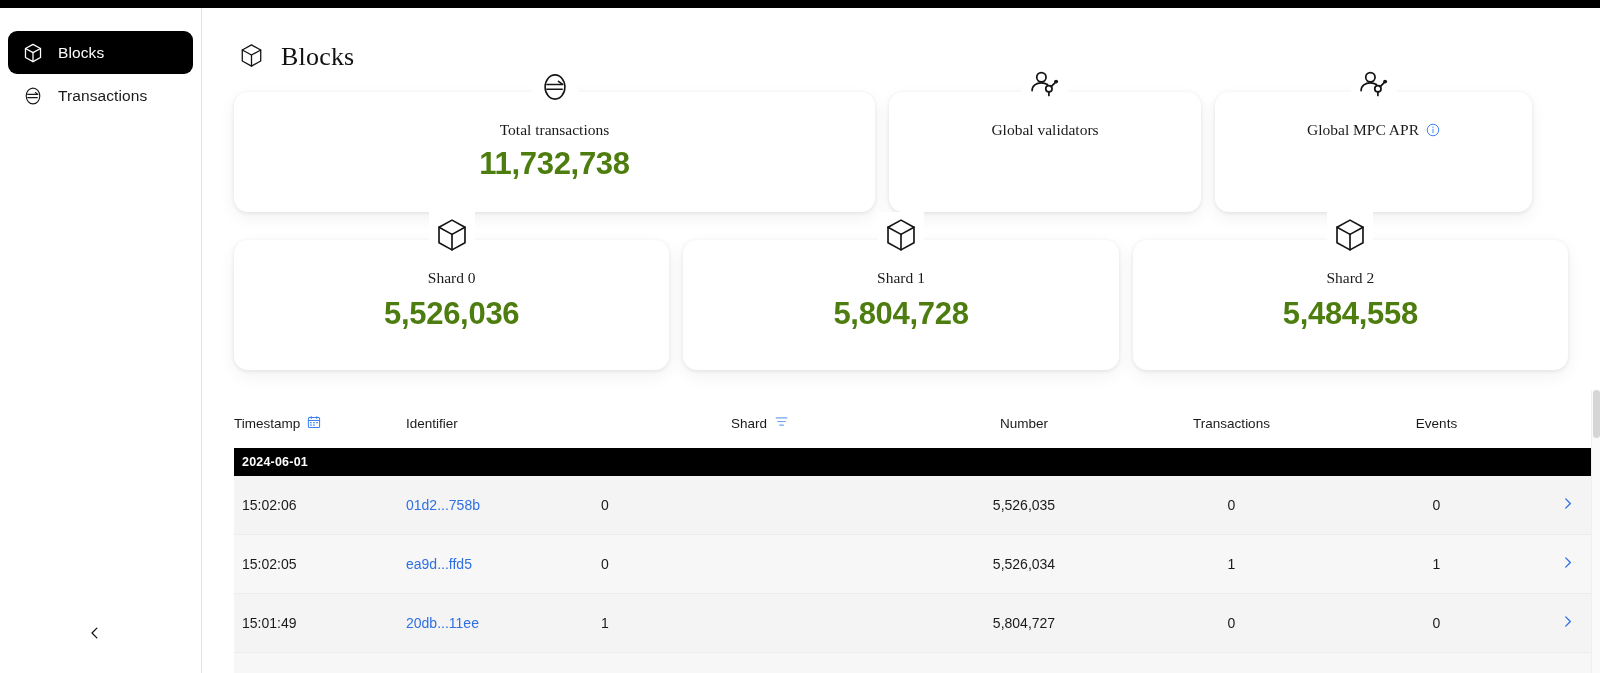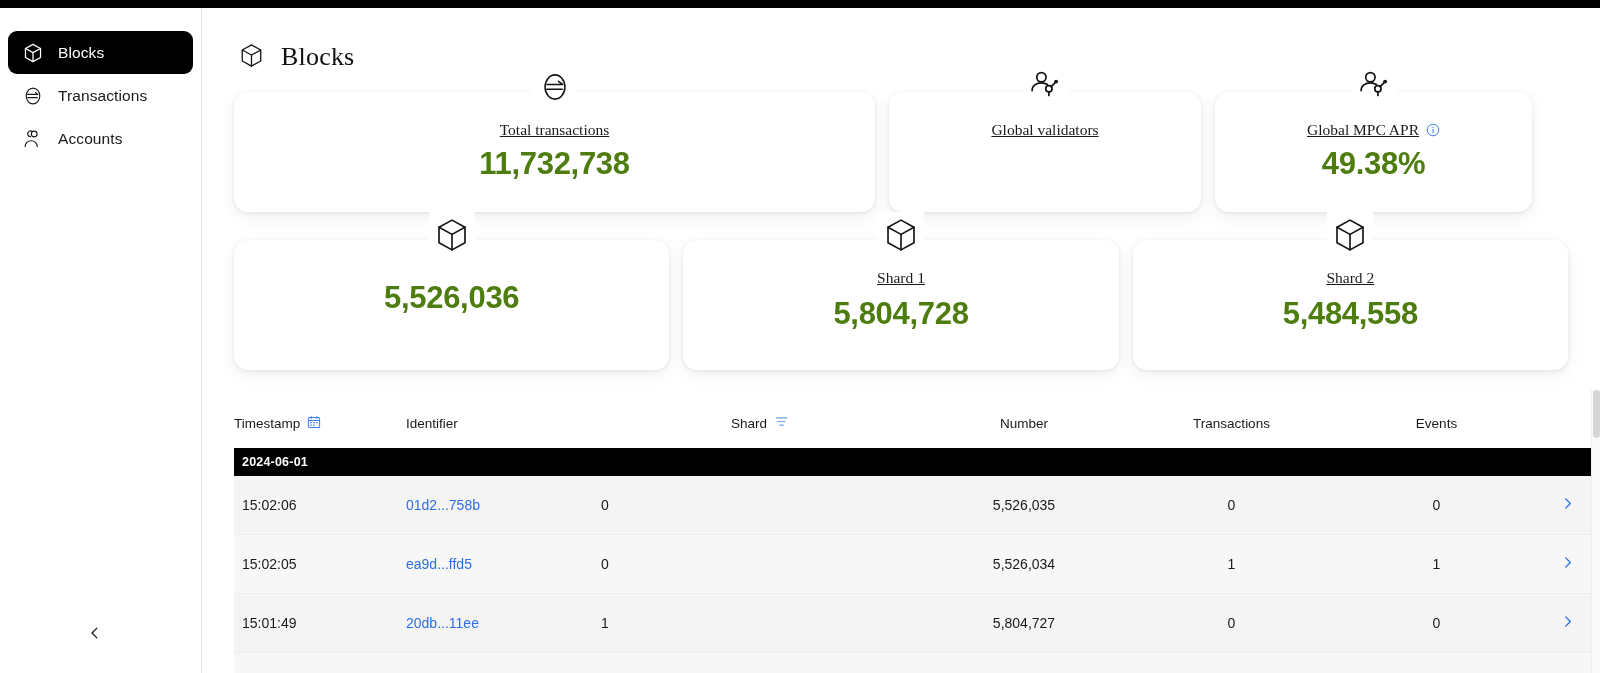--- a/index.html
+++ b/index.html
@@ -131,21 +131,20 @@
   }
   .card-label {
     font-family: "Liberation Serif", serif;
     font-size: 15.5px;
     color: #1a1a1a;
     display: flex;
     align-items: center;
     justify-content: center;
     gap: 7px;
     line-height: 1;
-    text-decoration: underline;
   }
   .card-value {
     margin-top: 9px;
     font-size: 31px;
     font-weight: 700;
     color: #4d7c0f;
     letter-spacing: -.3px;
     line-height: 1.08;
   }
   #row2 .card-value { font-size: 31px; margin-top: 11px; }
@@ -275,30 +274,20 @@
           <svg width="22" height="22" viewBox="0 0 24 24" fill="none" stroke="#1a1a1a" stroke-width="1.25" stroke-linecap="round" stroke-linejoin="round">
             <ellipse cx="12" cy="12" rx="7.4" ry="8.6"></ellipse>
             <path d="M6.3 10.3h10.4"></path>
             <path d="M14.6 8.2 17.2 10.3"></path>
             <path d="M6.3 13.7h10.4"></path>
           </svg>
         </span>
         <span class="nav-label">Transactions</span>
       </div>
 
-      <div class="nav-item">
-        <span class="nav-icon">
-          <svg width="22" height="22" viewBox="0 0 24 24" fill="none" stroke="#1a1a1a" stroke-width="1.3" stroke-linecap="round" stroke-linejoin="round">
-            <circle cx="13.3" cy="6.6" r="3.1"></circle>
-            <path d="M9.2 9.4a3.1 3.1 0 1 1 2.2-5.4"></path>
-            <path d="M3.4 20.2c0-3.6 3-6.3 6.6-6.3s6.6 2.7 6.6 6.3"></path>
-          </svg>
-        </span>
-        <span class="nav-label">Accounts</span>
-      </div>
 
 
     </div>
 
     <div id="sidebar-collapse">
       <span>
         <svg width="18" height="18" viewBox="0 0 24 24" fill="none" stroke="#111111" stroke-width="1.7" stroke-linecap="round" stroke-linejoin="round">
           <path d="M14.5 5.5 8 12l6.5 6.5"></path>
         </svg>
       </span>
@@ -365,35 +354,37 @@
         <div class="card-label">
           <span>Global MPC APR</span>
           <span class="info-icon">
             <svg width="14" height="14" viewBox="0 0 16 16" fill="none" stroke="#3b7ff0" stroke-width="1.1">
               <circle cx="8" cy="8" r="6.6"></circle>
               <path d="M8 7.1v4.1" stroke-linecap="round"></path>
               <circle cx="8" cy="4.8" r=".75" fill="#3b7ff0" stroke="none"></circle>
             </svg>
           </span>
         </div>
-        <div class="card-value">49.38%</div>
       </div>
 
     </div>
 
     <div class="card-row" id="row2">
 
 
       <div class="stat-card w-shard">
         <div class="card-icon">
           <svg width="38" height="38" viewBox="0 0 24 24" fill="none" stroke="#141414" stroke-width="1.05" stroke-linejoin="round" stroke-linecap="round">
             <path d="M12 2.6 20.2 7.1v9.8L12 21.4 3.8 16.9V7.1z"></path>
             <path d="M3.8 7.1 12 11.6l8.2-4.5"></path>
             <path d="M12 11.6v9.8"></path>
           </svg>
+        </div>
+        <div class="card-label">
+          <span>Shard 0</span>
         </div>
         <div class="card-value">5,526,036</div>
       </div>
 
       <div class="stat-card w-shard">
         <div class="card-icon">
           <svg width="38" height="38" viewBox="0 0 24 24" fill="none" stroke="#141414" stroke-width="1.05" stroke-linejoin="round" stroke-linecap="round">
             <path d="M12 2.6 20.2 7.1v9.8L12 21.4 3.8 16.9V7.1z"></path>
             <path d="M3.8 7.1 12 11.6l8.2-4.5"></path>
             <path d="M12 11.6v9.8"></path>

